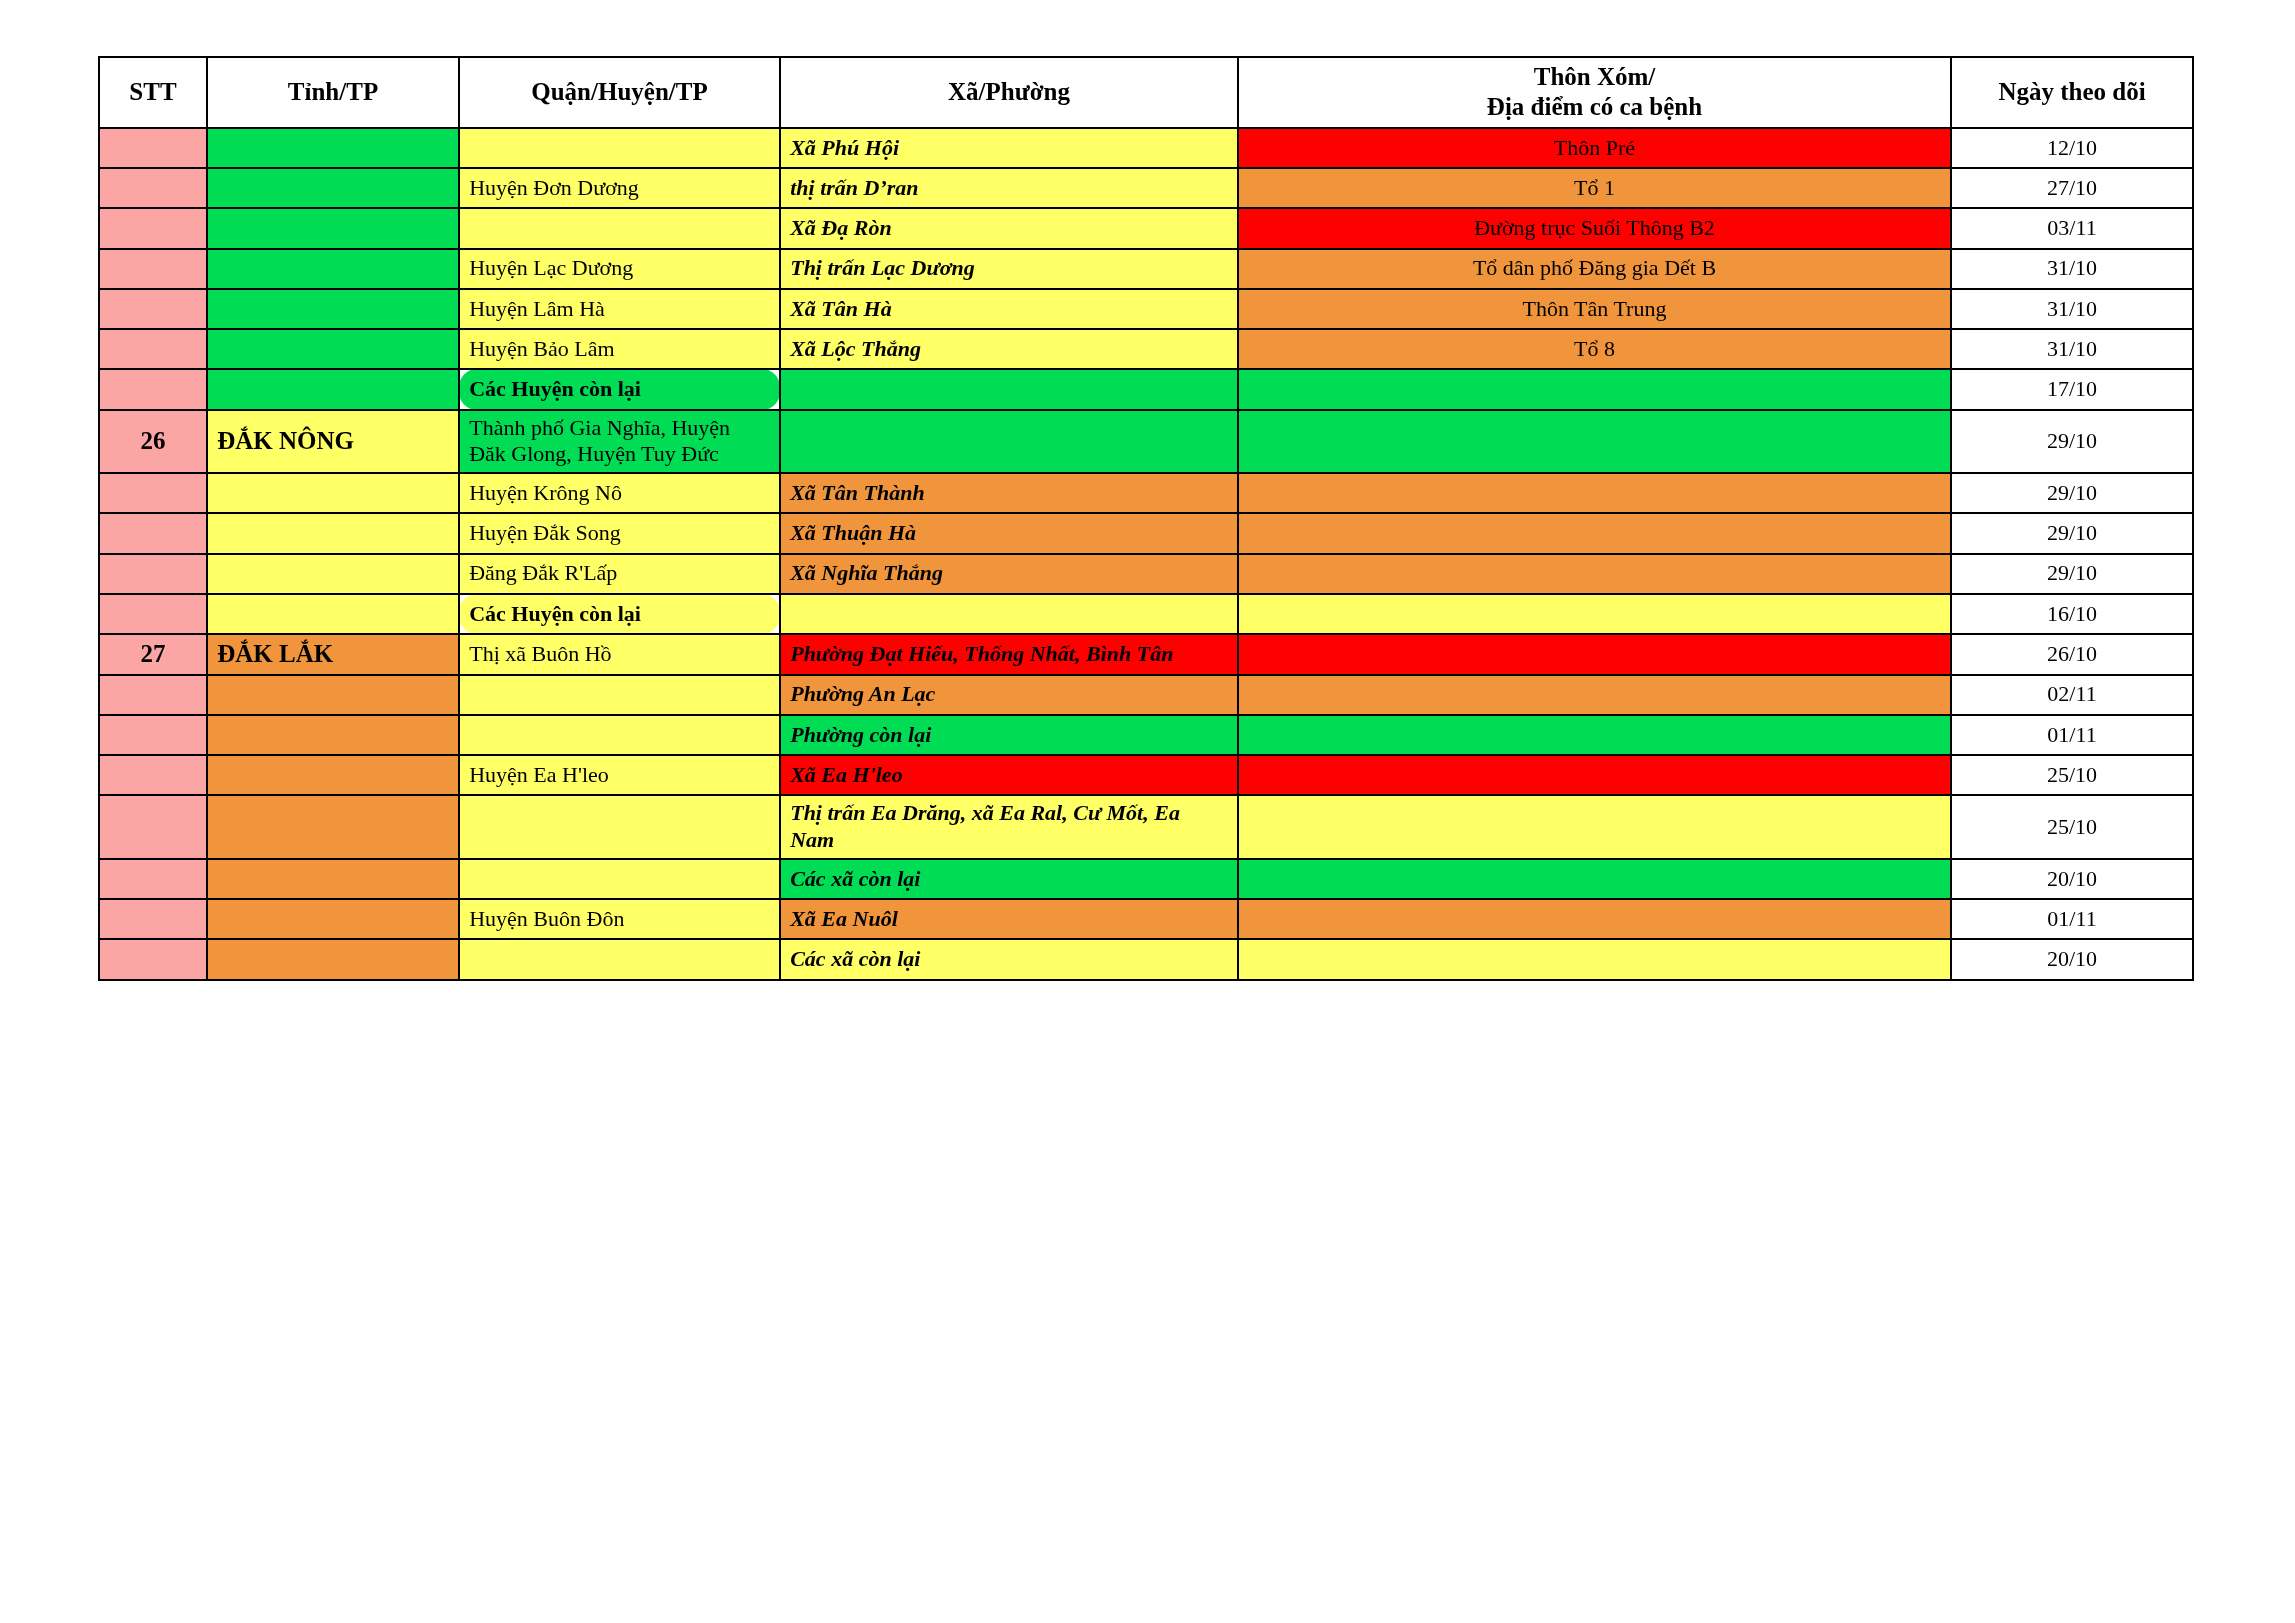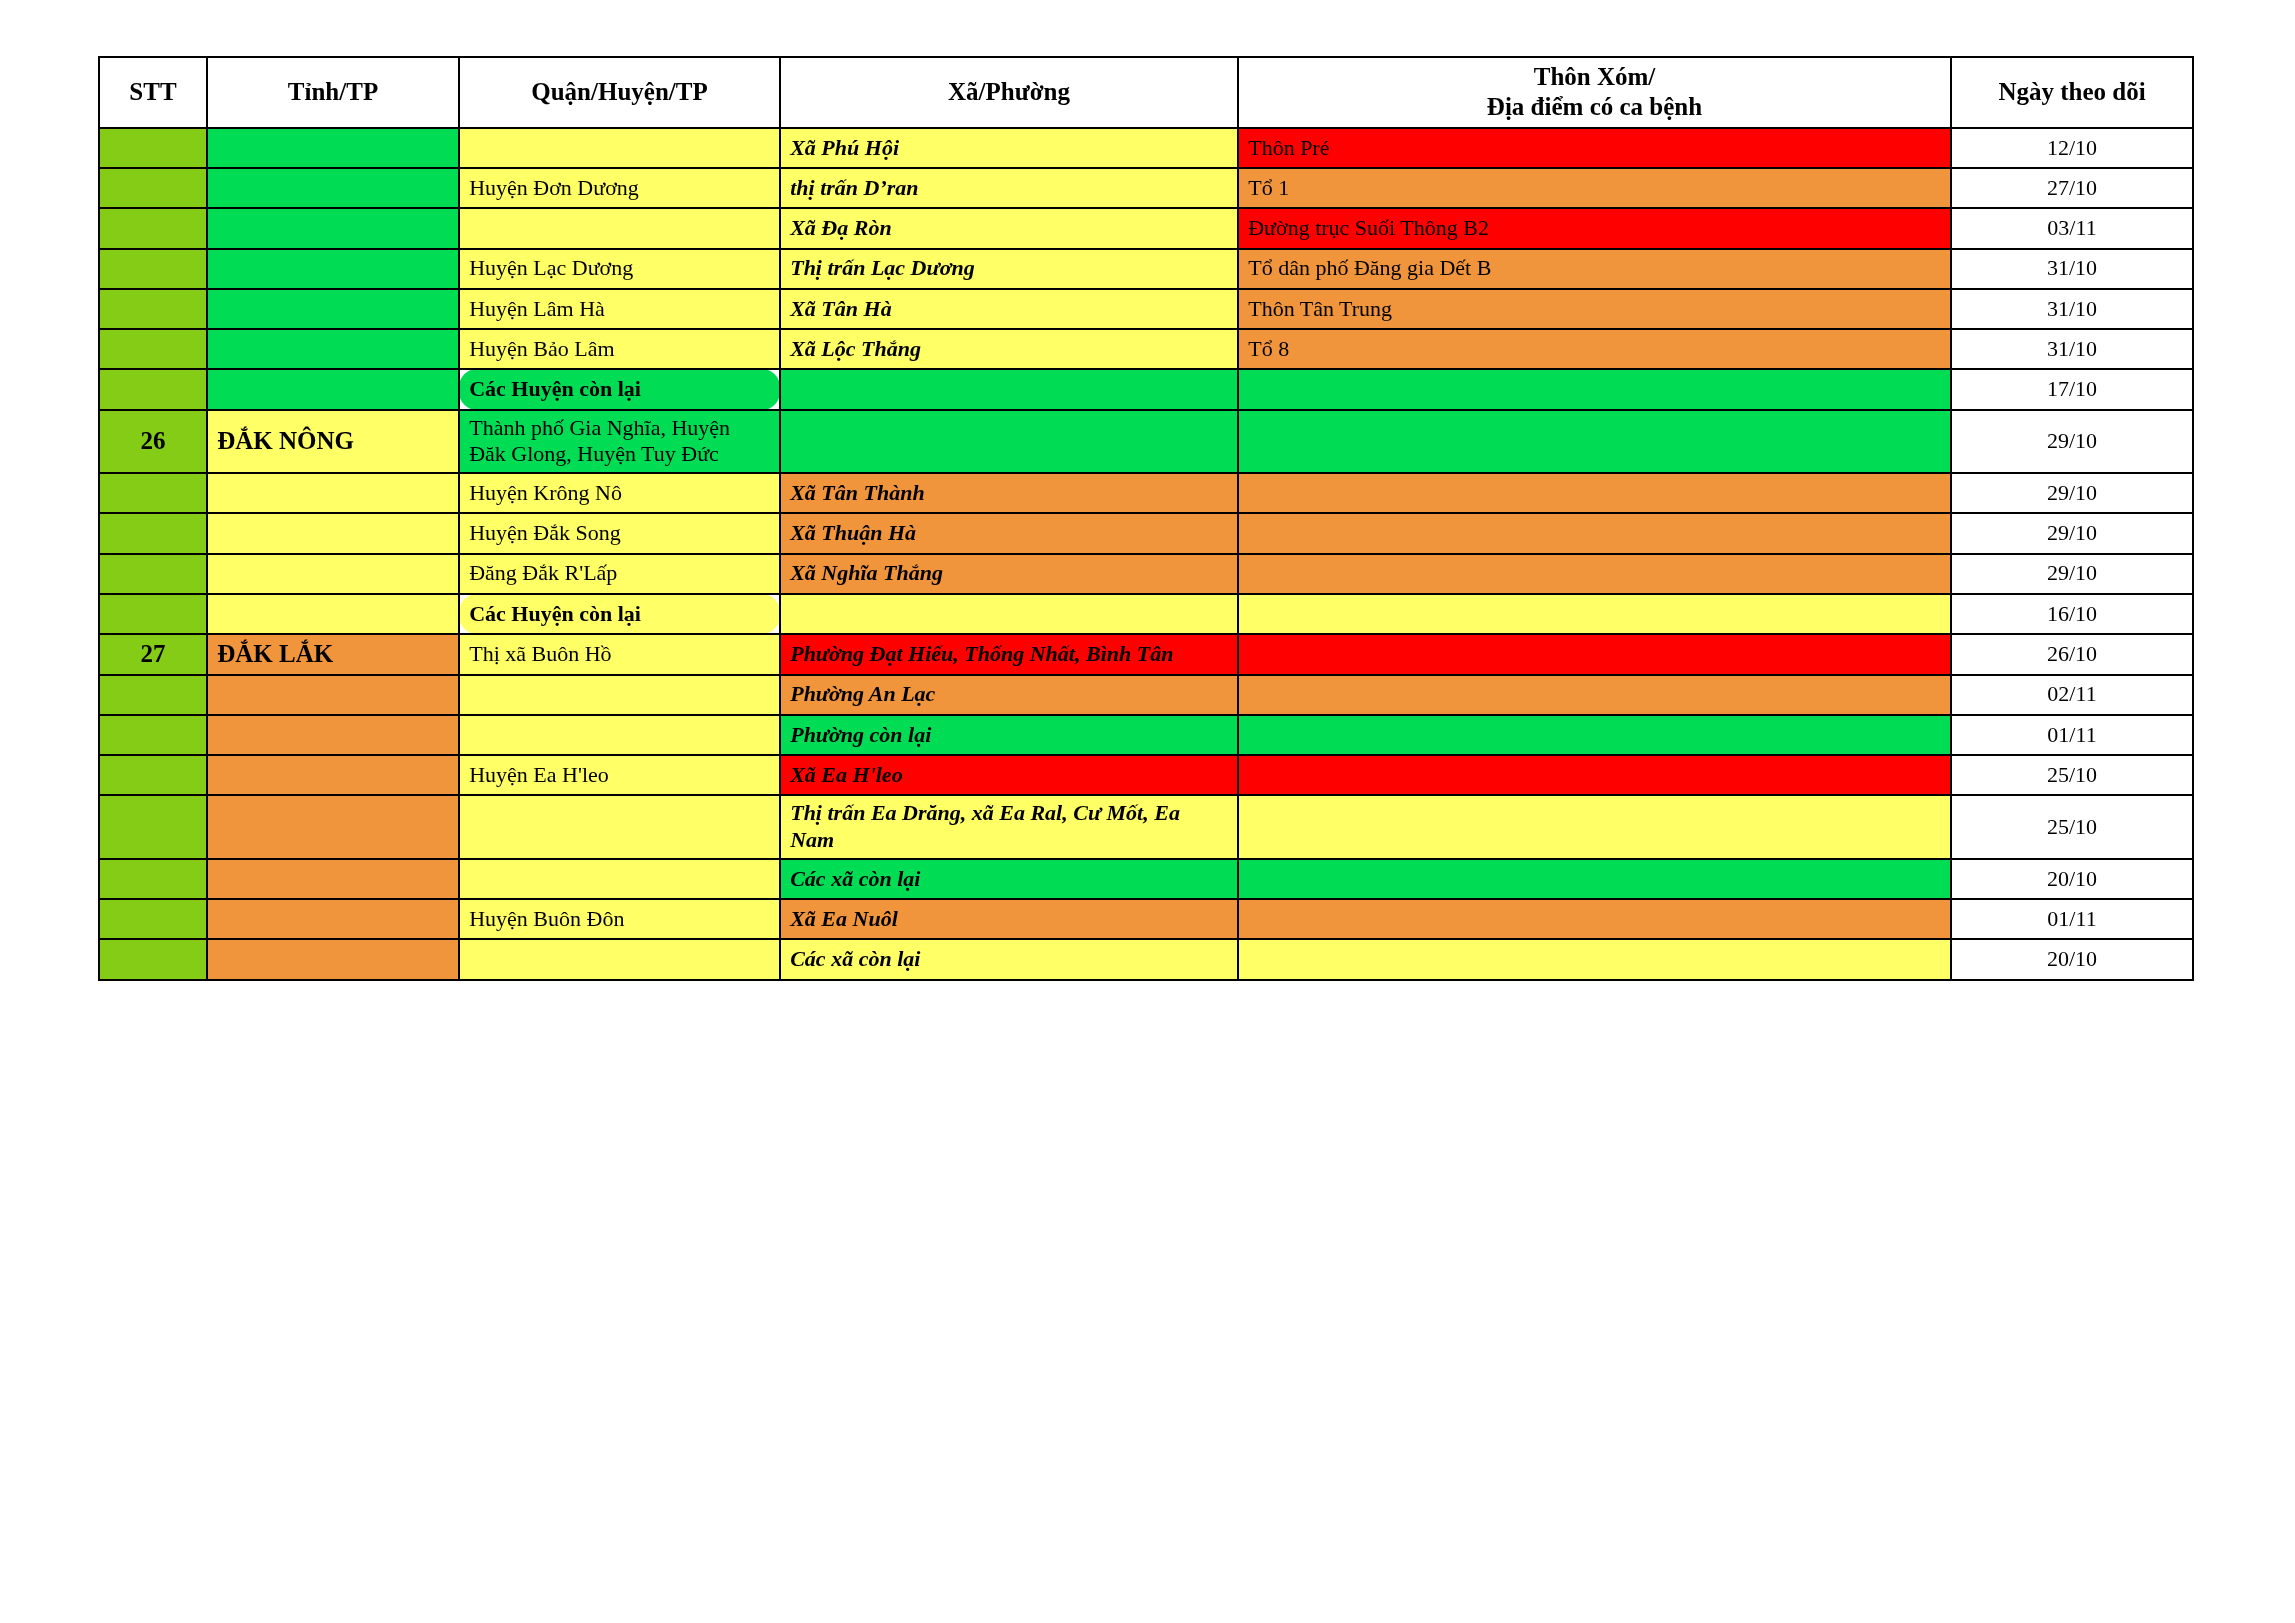--- a/index.html
+++ b/index.html
@@ -43,32 +43,32 @@
   col.c-prov   { width: 252px; }
   col.c-dist   { width: 321px; }
   col.c-ward   { width: 458px; }
   col.c-vill   { width: 713px; }
   col.c-date   { width: 242px; }
 
   td.stt  { text-align: center; font-weight: bold; font-size: 25px; }
   td.prov { font-weight: bold; font-size: 25px; }
   td.dist { text-align: left; margin-left: 36px; }
   td.ward { text-align: left; }
-  td.vill { text-align: left; margin-top: 23px; }
+  td.vill { text-align: center; margin-top: 23px; }
   td.date { text-align: center; background: #ffffff; }
 
   .bold   { font-weight: bold; border-radius: 18px; }
   .bi     { font-weight: bold; font-style: italic; }
 
   
   .bg-green  { background: #00dd55; }
   .bg-yellow { background: #ffff66; }
   .bg-orange { background: #f0953c; }
   .bg-red    { background: #ff0000; }
-  .bg-white  { background: #84cc16; }
+  .bg-white  { background: #fca5a5; }
 </style>
 </head>
 <body>
 
 <div class="page">
   <table class="risk-table">
     <colgroup>
       <col class="c-stt">
         <col class="c-prov">
         <col class="c-dist">

